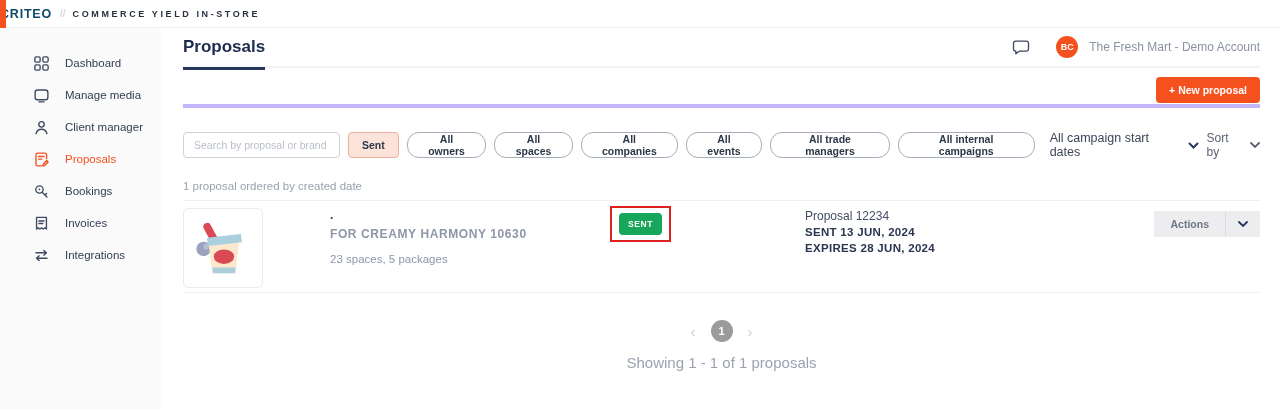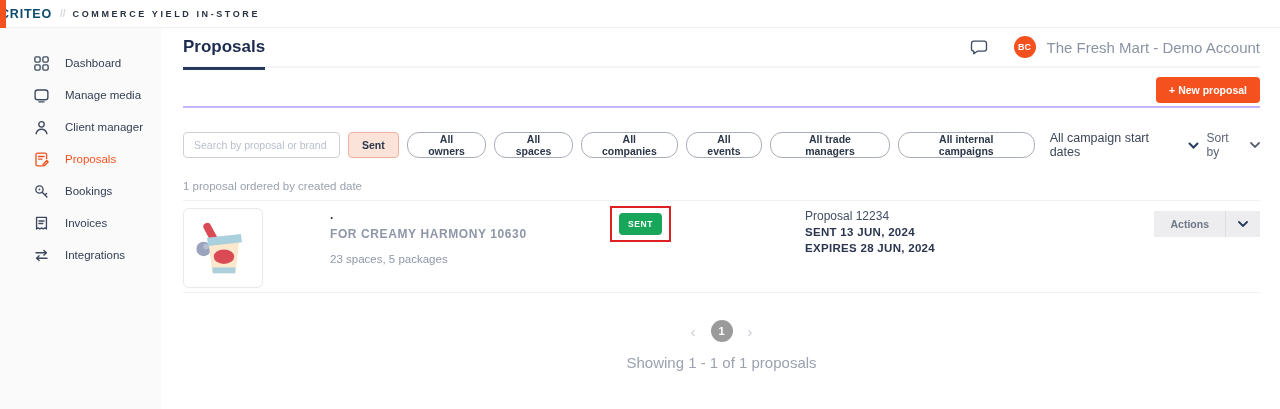--- a/index.html
+++ b/index.html
@@ -26,23 +26,23 @@
   .main { flex:1; padding:0 20px 0 22px; position:relative; }
 
   
   .header-row { position:relative; height:40px; border-bottom:2px solid #f4f4f6; }
   .page-tab { position:absolute; left:0; top:9px; font-size:17px; font-weight:bold; color:#1d2b50;
               padding-bottom:10px; border-bottom:3px solid #273a5d; cursor:pointer; }
   .header-right { position:absolute; right:0; top:8px; display:flex; align-items:center; gap:11px; }
   .chat-btn { color:#3d4960; cursor:pointer; display:flex; margin-right:14px; }
   .avatar { width:22px; height:22px; border-radius:50%; background:#f4511e; color:#fff; font-size:9px;
             font-weight:bold; display:flex; align-items:center; justify-content:center; cursor:pointer; }
-  .account-name { font-size:15px; color:#8b93a3; cursor:pointer; }
-
-  .actions-row { position:relative; height:40px; border-bottom:2px solid #c4b5fd; }
+  .account-name { font-size:12px; color:#8b93a3; cursor:pointer; }
+
+  .actions-row { position:relative; height:40px; border-bottom:4px solid #c4b5fd; }
   .new-proposal-btn { position:absolute; right:0; top:9px; background:#f4511e; color:#fff; border:none;
             font-family:inherit; font-size:10.5px; font-weight:bold; padding:7px 13px; border-radius:4px; cursor:pointer; }
 
   
   .filters-row { margin-top:23px; display:flex; align-items:center; gap:8px; }
   .search-input { width:158px; height:26px; border:1px solid #ced1d8; border-radius:4px; padding:0 10px;
             font-family:inherit; font-size:10.5px; color:#3c4558; outline:none; }
   .search-input::placeholder { color:#b9bfca; }
   .chip { height:26px; display:flex; align-items:center; padding:0 13px; background:#fff; cursor:pointer;
           border:1px solid #a7adb8; border-radius:12px; font-size:10.5px; font-weight:bold; color:#2c3749; }

